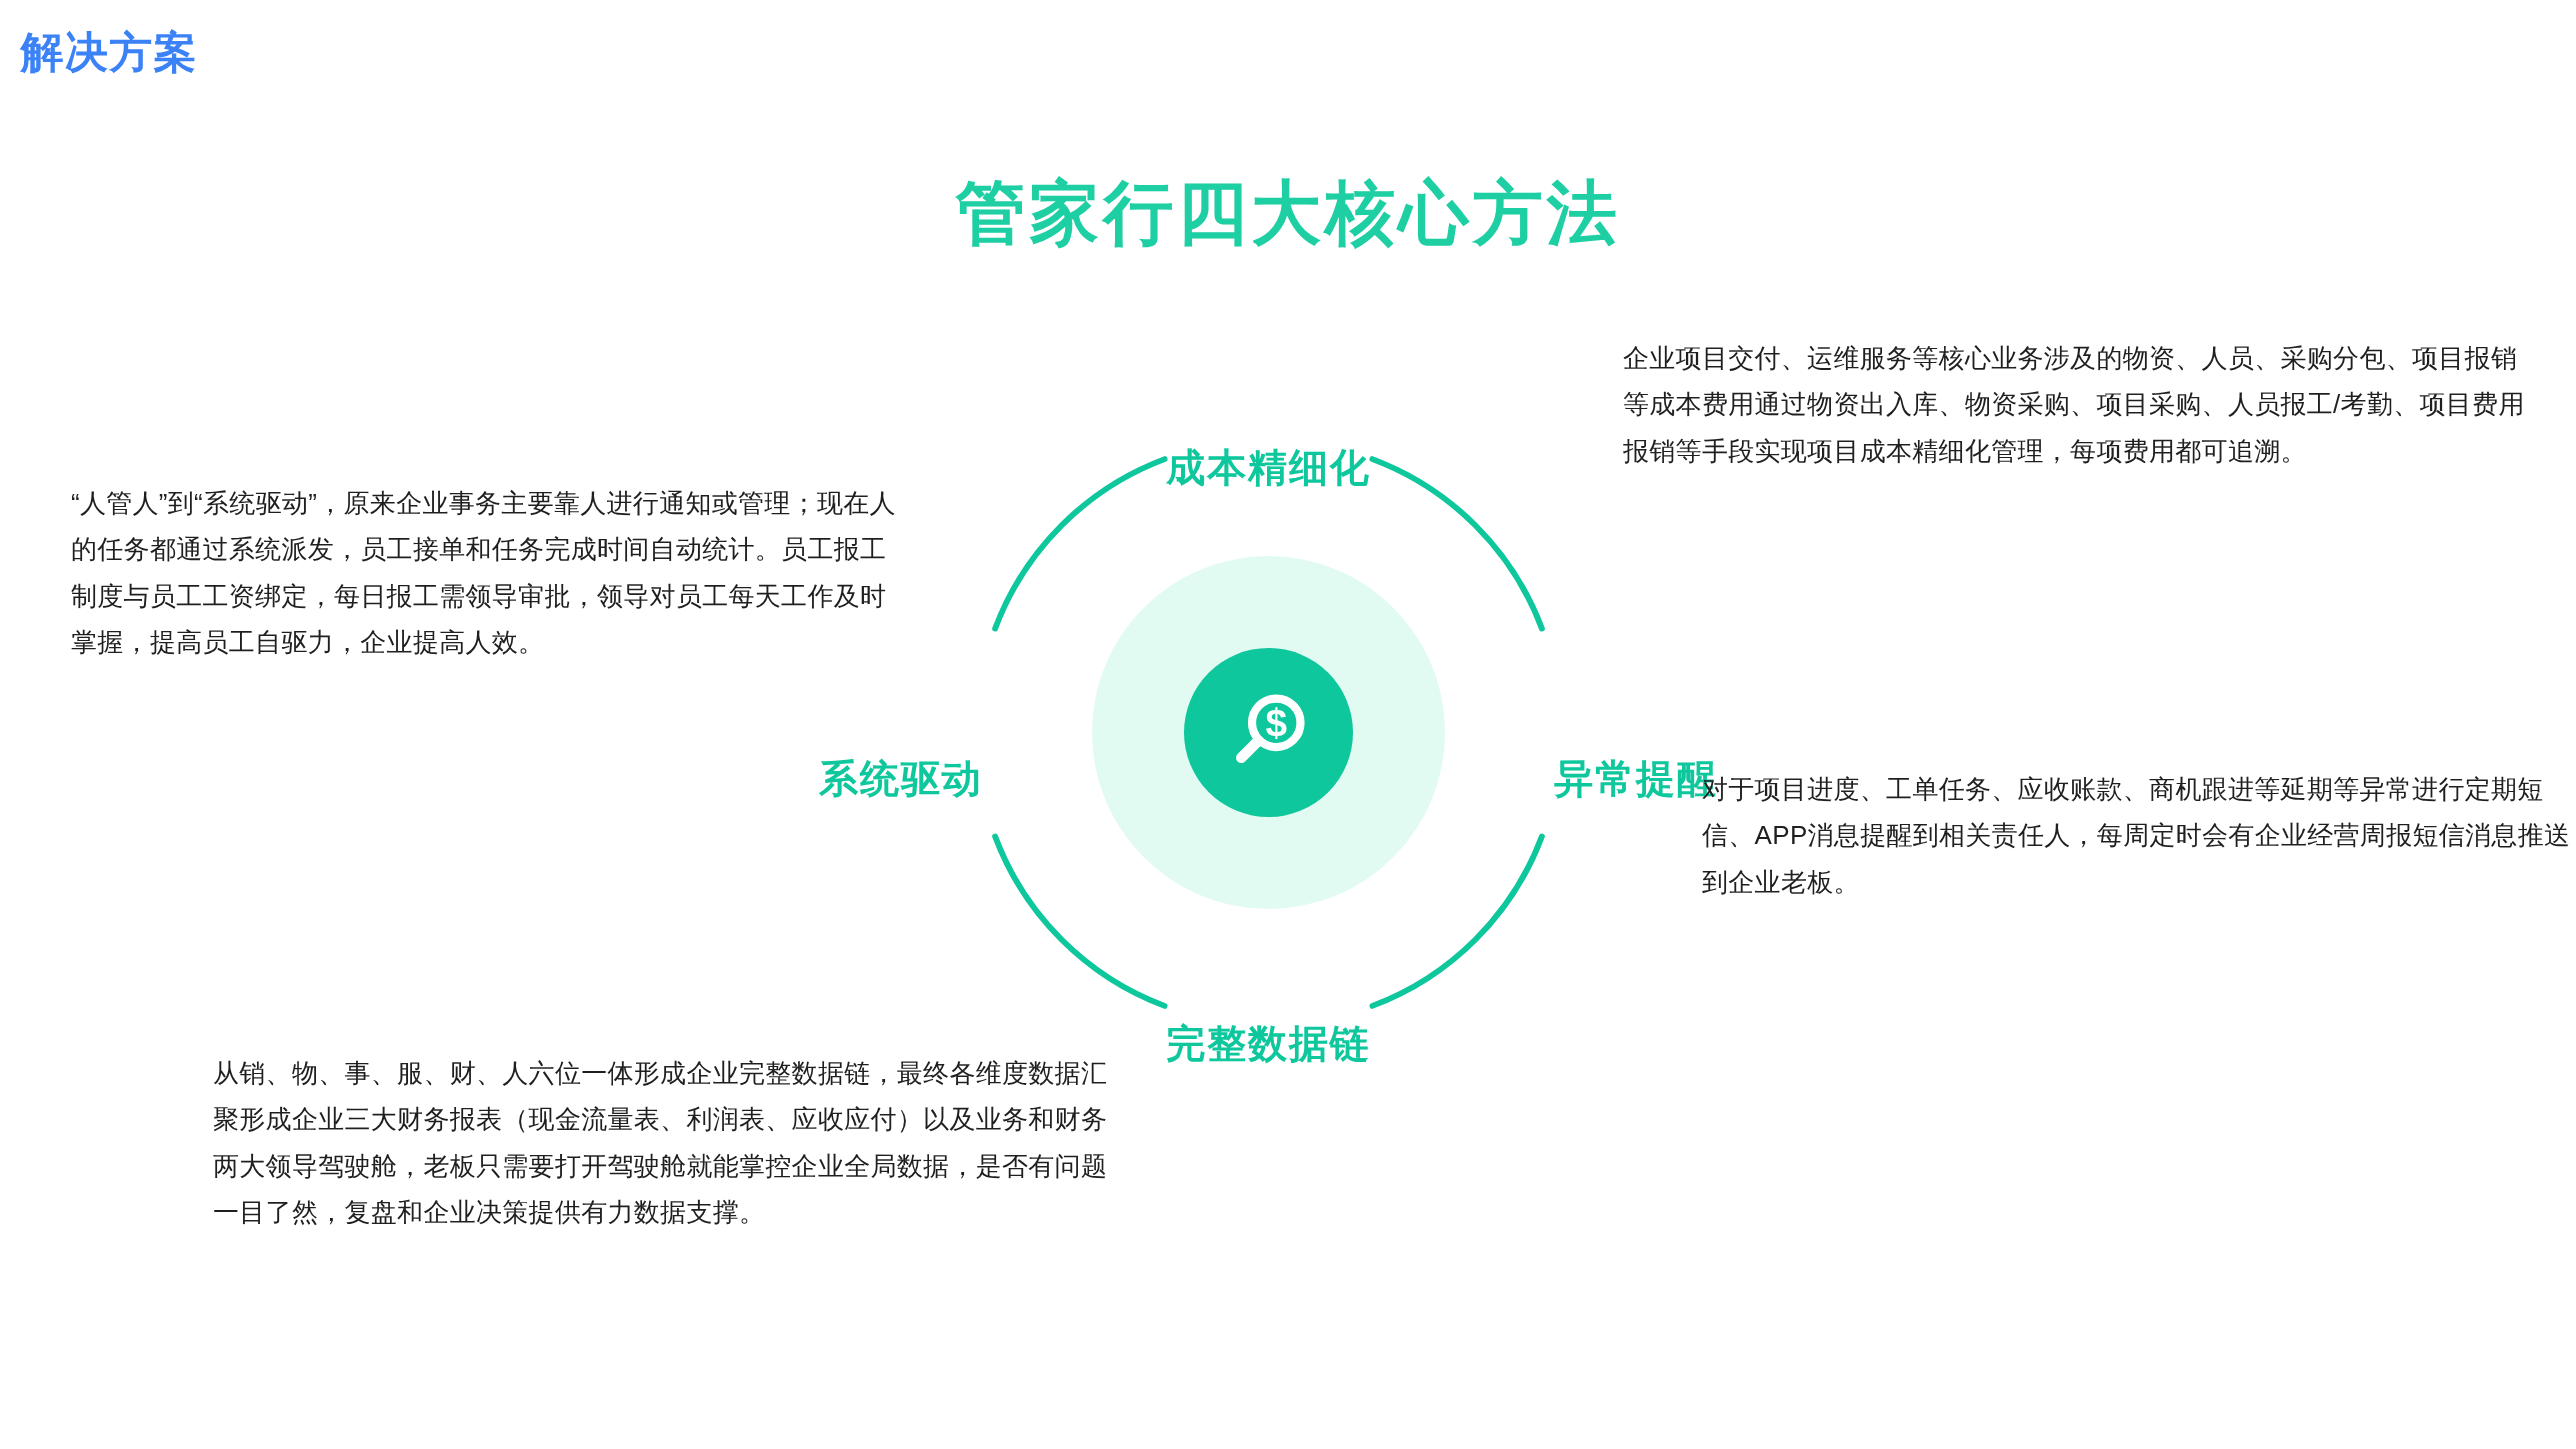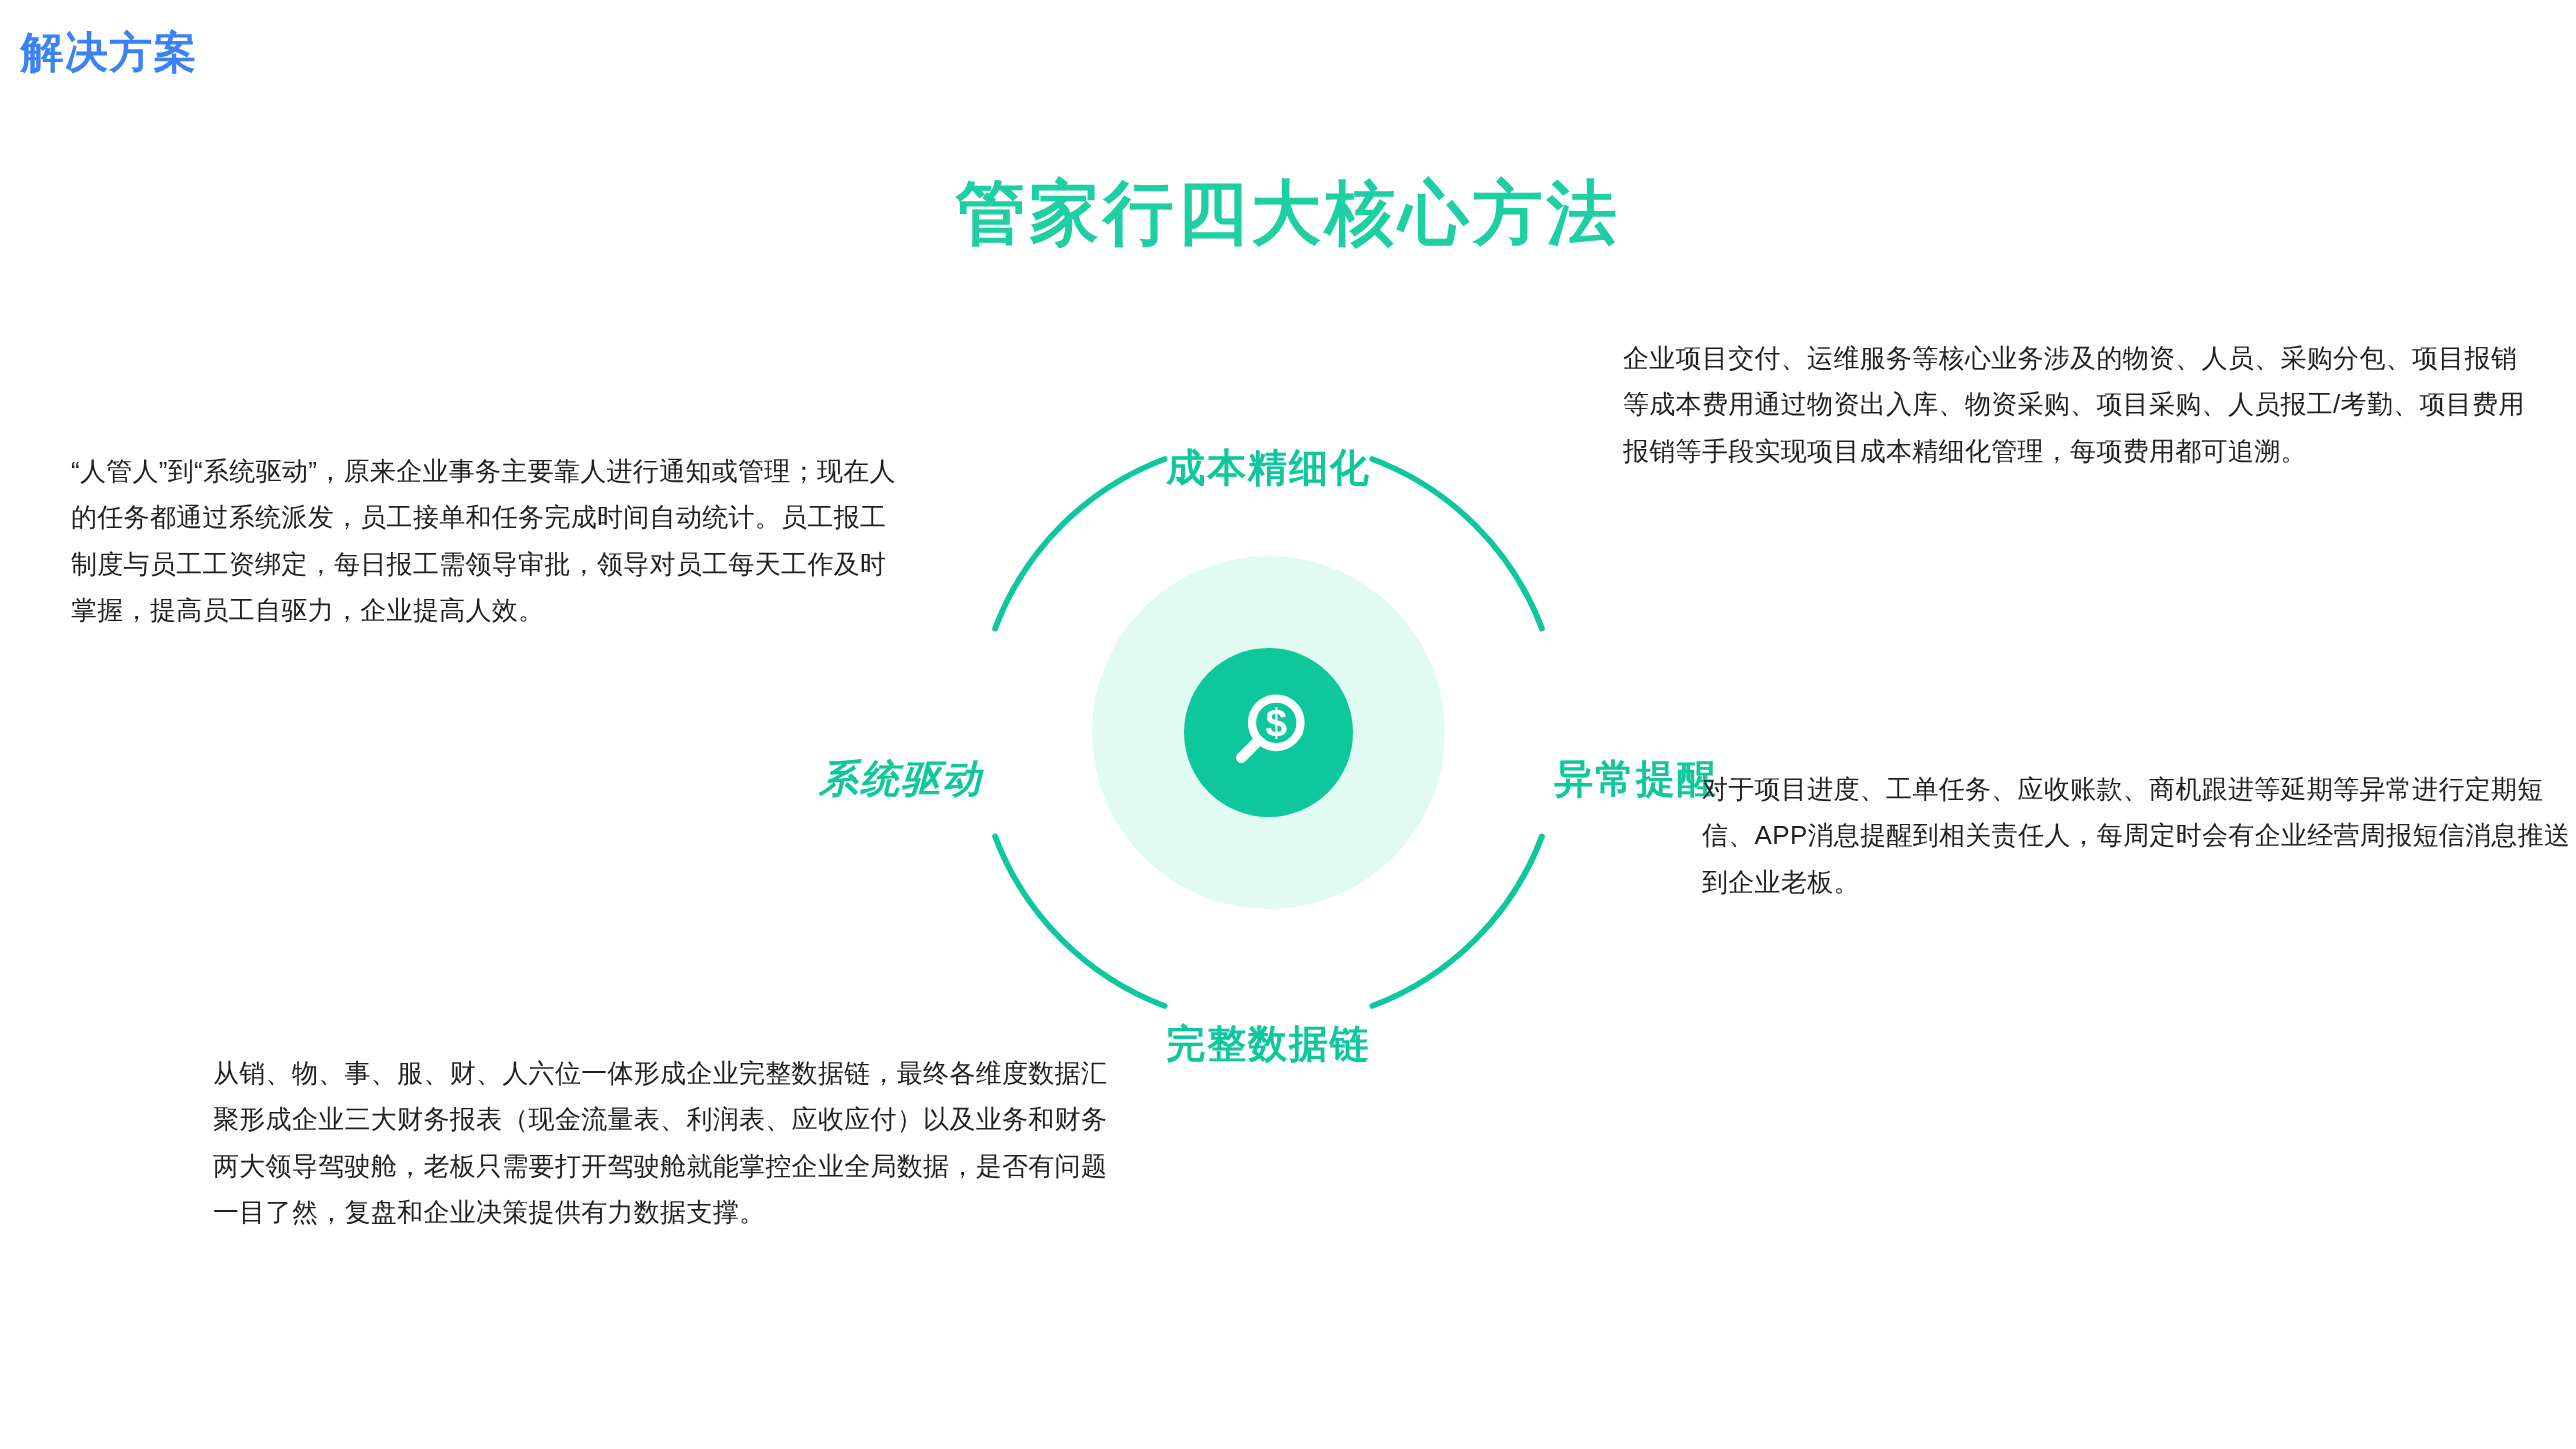--- a/index.html
+++ b/index.html
@@ -91,33 +91,33 @@
     font-size: 39px;
     font-weight: 700;
     letter-spacing: 1.9px;
     color: #0ec79c;
     line-height: 1;
     white-space: nowrap;
     margin-top: 45px;
   }
   #label-top    { left: 50%; top: -27px;  transform: translateX(-50%); }
   #label-bottom { left: 50%; bottom: -28px; transform: translateX(-50%); }
-  #label-left   { right: 100%; top: 50%; transform: translate(16.7px, -50%); font-style: italic; }
+  #label-left   { right: 100%; top: 50%; transform: translate(16.7px, -50%); }
   #label-right  { left: 100%;  top: 50%; transform: translate(-16.7px, -50%); }
 
   
   .desc {
     position: absolute;
     font-size: 26px;
     font-weight: 400;
     line-height: 1.78;
     color: #1f1f1f;
     letter-spacing: 0.3px;
   }
-  #desc-system   { left: 71px;  top: 448px;  width: 831px; text-align: left; }
+  #desc-system   { left: 71px;  top: 480px;  width: 831px; text-align: left; }
   #desc-cost     { left: 1623px; top: 335px;  width: 902px; text-align: left; }
   #desc-alert    { left: 1662px; top: 766px; width: 882px; text-align: left; margin-left: 40px; }
   #desc-datachain{ left: 213px;  top: 1050px; width: 902px; text-align: left; }
 </style>
 </head>
 <body>
 
 <div id="section-label">解决方案</div>
 
 <div id="main-title">管家行四大核心方法</div>

